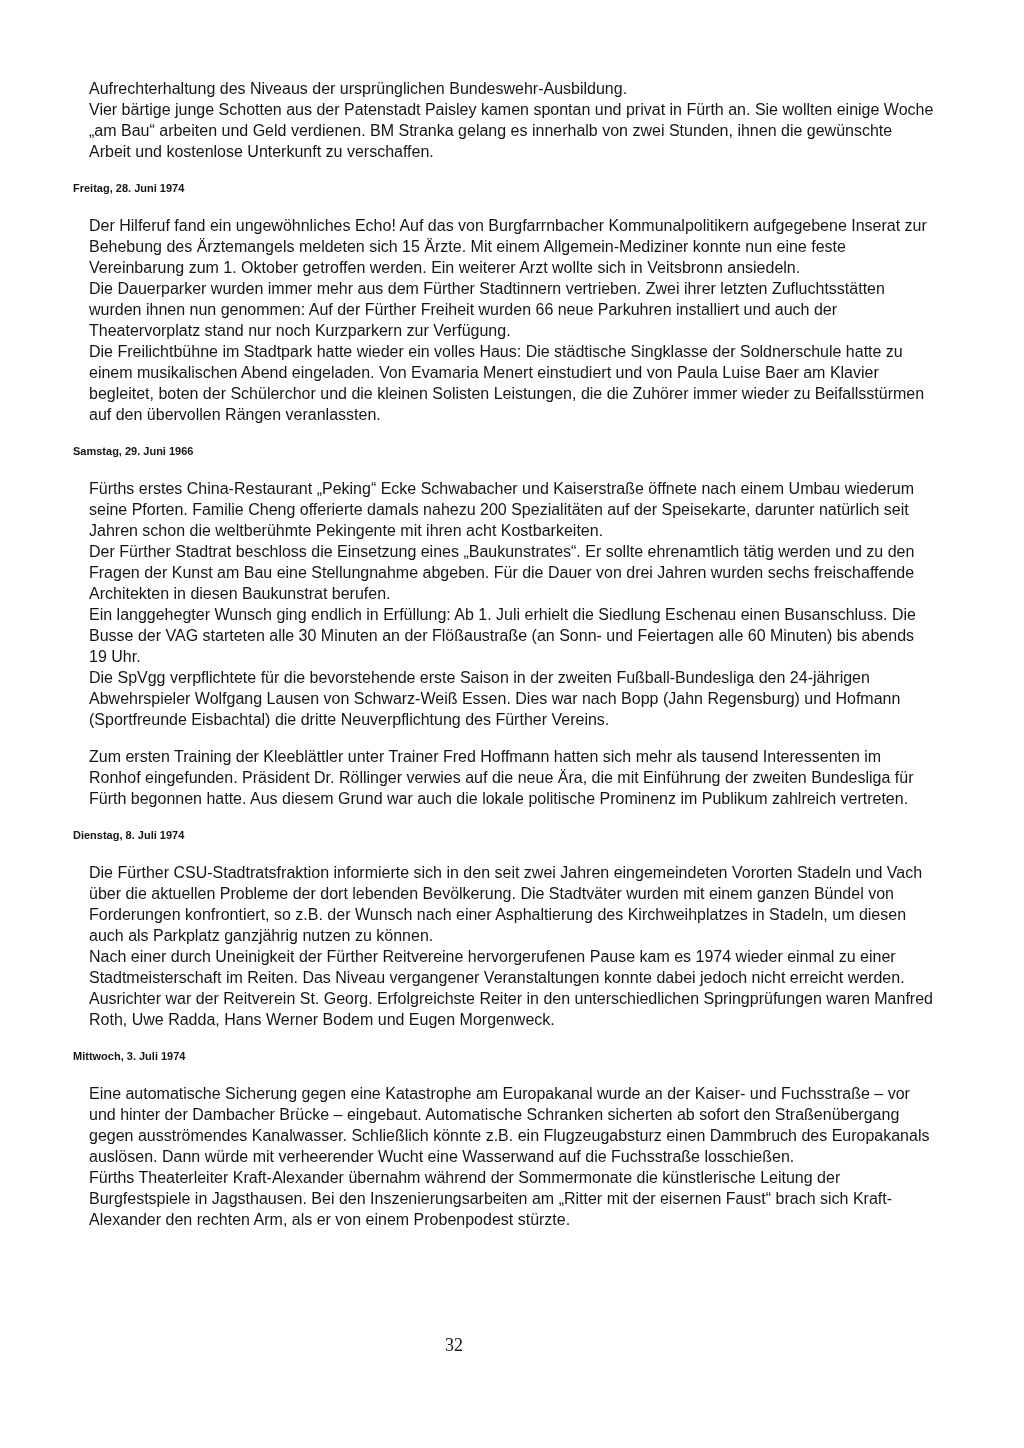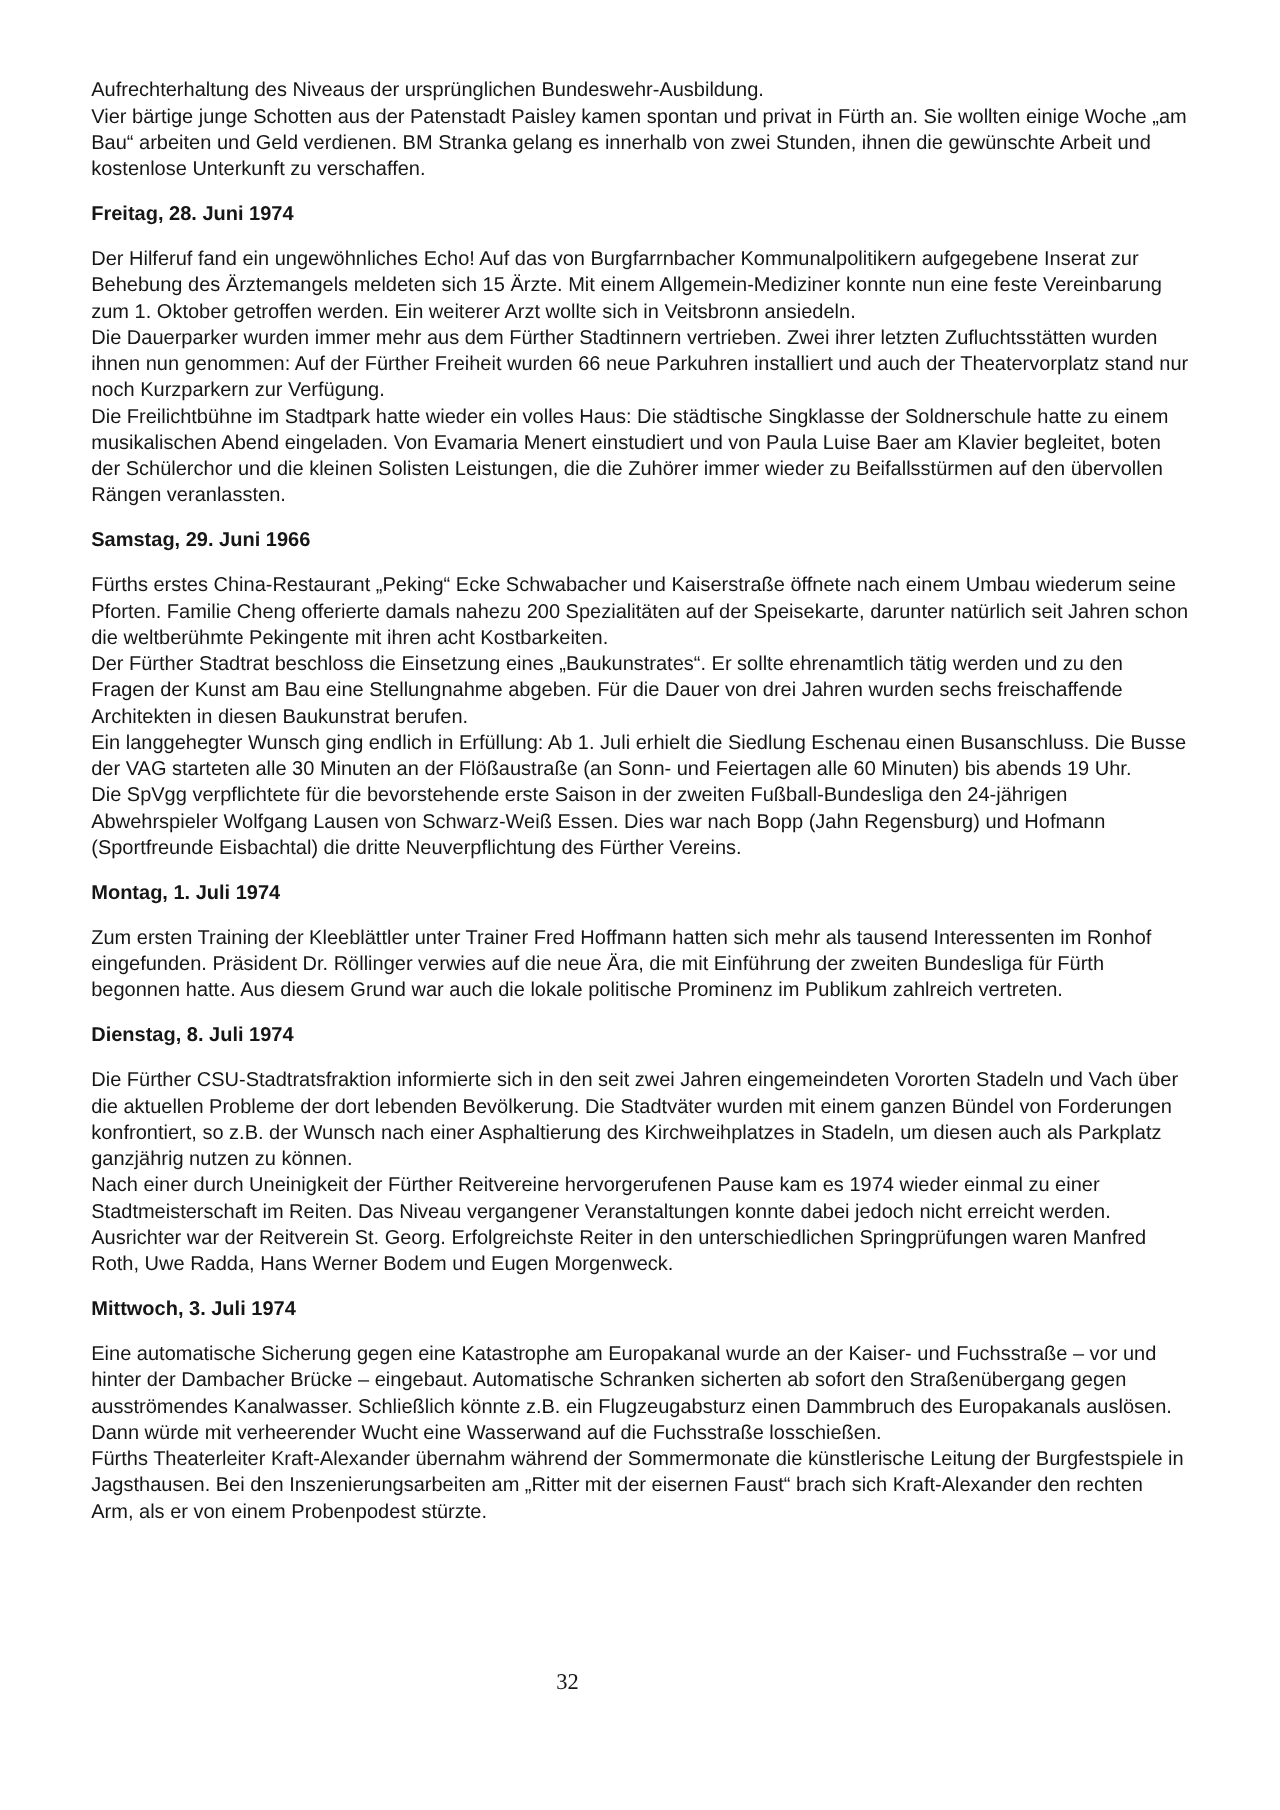--- a/index.html
+++ b/index.html
@@ -19,25 +19,25 @@
   .content {
     position: absolute;
     left: 73px;
     top: 62px;
     width: 878px;
     font-size: 16px;
     line-height: 21px;
     text-align: left;
   }
   .body-text {
-    margin: 0;
+    margin: 16px;
     white-space: pre-line;
   }
   .date-heading {
-    font-size: 16px;
+    font-size: 11px;
     line-height: 21px;
     font-weight: 700;
     margin: 15px 0;
   }
   .page-number {
     position: absolute;
     top: 1334px;
     left: 0;
     width: 908px;
     text-align: center;
@@ -67,21 +67,20 @@
 
     <section>
       <h2 class="date-heading">Samstag, 29. Juni 1966</h2>
       <p class="body-text">Fürths erstes China-Restaurant „Peking“ Ecke Schwabacher und Kaiserstraße öffnete nach einem Umbau wiederum seine Pforten. Familie Cheng offerierte damals nahezu 200 Spezialitäten auf der Speisekarte, darunter natürlich seit Jahren schon die weltberühmte Pekingente mit ihren acht Kostbarkeiten.
 Der Fürther Stadtrat beschloss die Einsetzung eines „Baukunstrates“. Er sollte ehrenamtlich tätig werden und zu den Fragen der Kunst am Bau eine Stellungnahme abgeben. Für die Dauer von drei Jahren wurden sechs freischaffende Architekten in diesen Baukunstrat berufen.
 Ein langgehegter Wunsch ging endlich in Erfüllung: Ab 1. Juli erhielt die Siedlung Eschenau einen Busanschluss. Die Busse der VAG starteten alle 30 Minuten an der Flößaustraße (an Sonn- und Feiertagen alle 60 Minuten) bis abends 19 Uhr.
 Die SpVgg verpflichtete für die bevorstehende erste Saison in der zweiten Fußball-Bundesliga den 24-jährigen Abwehrspieler Wolfgang Lausen von Schwarz-Weiß Essen. Dies war nach Bopp (Jahn Regensburg) und Hofmann (Sportfreunde Eisbachtal) die dritte Neuverpflichtung des Fürther Vereins.</p>
     </section>
 
     <section>
-      <h2 class="date-heading">Montag, 1. Juli 1974</h2>
       <p class="body-text">Zum ersten Training der Kleeblättler unter Trainer Fred Hoffmann hatten sich mehr als tausend Interessenten im Ronhof eingefunden. Präsident Dr. Röllinger verwies auf die neue Ära, die mit Einführung der zweiten Bundesliga für Fürth begonnen hatte. Aus diesem Grund war auch die lokale politische Prominenz im Publikum zahlreich vertreten.</p>
     </section>
 
     <section>
       <h2 class="date-heading">Dienstag, 8. Juli 1974</h2>
       <p class="body-text">Die Fürther CSU-Stadtratsfraktion informierte sich in den seit zwei Jahren eingemeindeten Vororten Stadeln und Vach über die aktuellen Probleme der dort lebenden Bevölkerung. Die Stadtväter wurden mit einem ganzen Bündel von Forderungen konfrontiert, so z.B. der Wunsch nach einer Asphaltierung des Kirchweihplatzes in Stadeln, um diesen auch als Parkplatz ganzjährig nutzen zu können.
 Nach einer durch Uneinigkeit der Fürther Reitvereine hervorgerufenen Pause kam es 1974 wieder einmal zu einer Stadtmeisterschaft im Reiten. Das Niveau vergangener Veranstaltungen konnte dabei jedoch nicht erreicht werden. Ausrichter war der Reitverein St. Georg. Erfolgreichste Reiter in den unterschiedlichen Springprüfungen waren Manfred Roth, Uwe Radda, Hans Werner Bodem und Eugen Morgenweck.</p>
     </section>
 
     <section>

